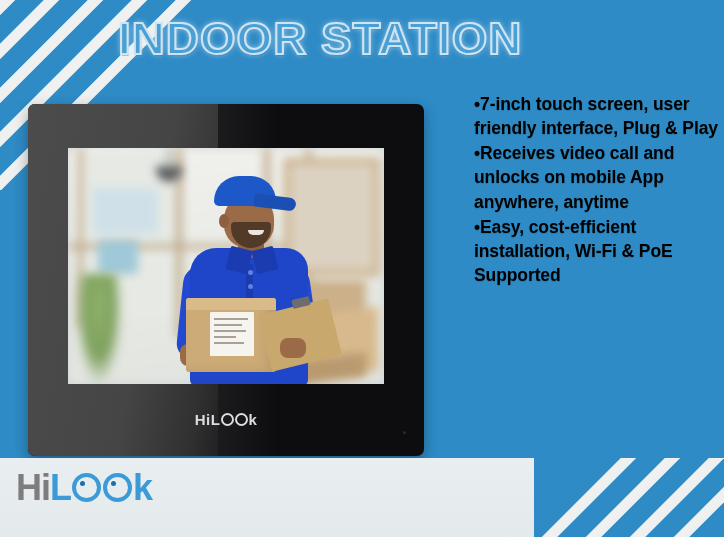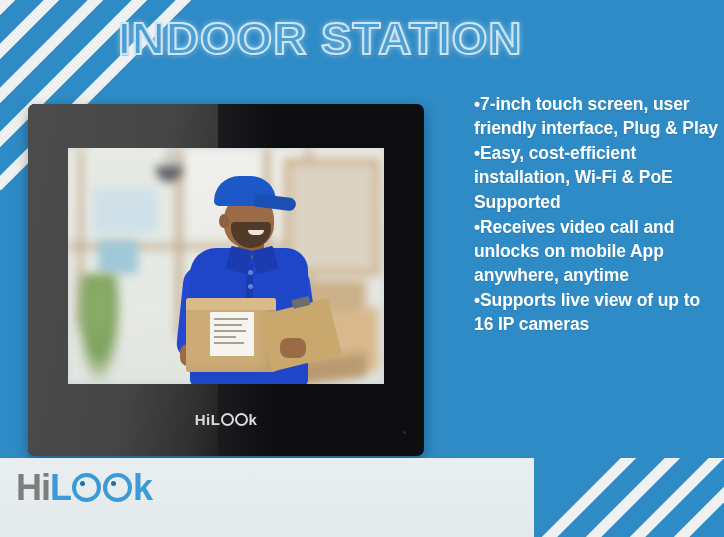--- a/index.html
+++ b/index.html
@@ -109,21 +109,21 @@
   .p-box{position:absolute;left:118px;top:150px;width:90px;height:74px;background:#cdab77;border-radius:3px;box-shadow:inset -8px 0 12px rgba(0,0,0,.1);}
   .p-boxtop{position:absolute;left:118px;top:150px;width:90px;height:12px;background:#d9bb8a;border-radius:3px 3px 0 0;}
   .p-label{position:absolute;left:142px;top:164px;width:44px;height:44px;background:#f6f4ef;border-radius:1px;}
   .p-label i{position:absolute;left:4px;height:2px;background:#a9a195;}
   .p-clip{position:absolute;left:196px;top:158px;width:72px;height:58px;background:#c9a86d;border-radius:3px;transform:rotate(-14deg);}
   .p-clipclip{position:absolute;left:224px;top:150px;width:18px;height:9px;background:#6d6d70;border-radius:2px;transform:rotate(-14deg);}
 
   
   #bullets{
     position:absolute;left:474px;top:92px;width:244px;
-    color:#ffffff;font-size:17.5px;line-height:1.38;font-weight:600;
+    color:#000000;font-size:17.5px;line-height:1.38;font-weight:600;
     letter-spacing:-.1px;
     text-shadow:0 1px 1px rgba(0,0,0,.12);
   }
   #bullets .bl{margin:0 0 1px 0;}
   #bullets .bl:before{content:"\2022 ";}
 
   
   #bottombar{
     position:absolute;left:0;bottom:0;width:724px;height:79px;
     background:linear-gradient(180deg,#e9eef0 0%,#e4eaec 100%);
@@ -223,23 +223,22 @@
     </div>
 
     <div id="brand-device">
       <span>HiL</span><span class="lens"></span><span class="lens"></span><span>k</span>
     </div>
     <div id="power-dot"></div>
   </div>
 
   <div id="bullets">
     <div class="bl">7-inch touch screen, user friendly interface, Plug &amp; Play</div>
+    <div class="bl">Receives video call and unlocks on mobile App anywhere, anytime</div>
     <div class="bl">Easy, cost-efficient installation, Wi-Fi &amp; PoE Supported</div>
-    <div class="bl">Receives video call and unlocks on mobile App anywhere, anytime</div>
-    <div class="bl">Supports live view of up to 16 IP cameras</div>
   </div>
 
   <div id="bottombar">
     <div id="bb-strip-wrap">
       <i></i>
       <i></i>
       <i></i>
       <i></i>
     </div>
 

